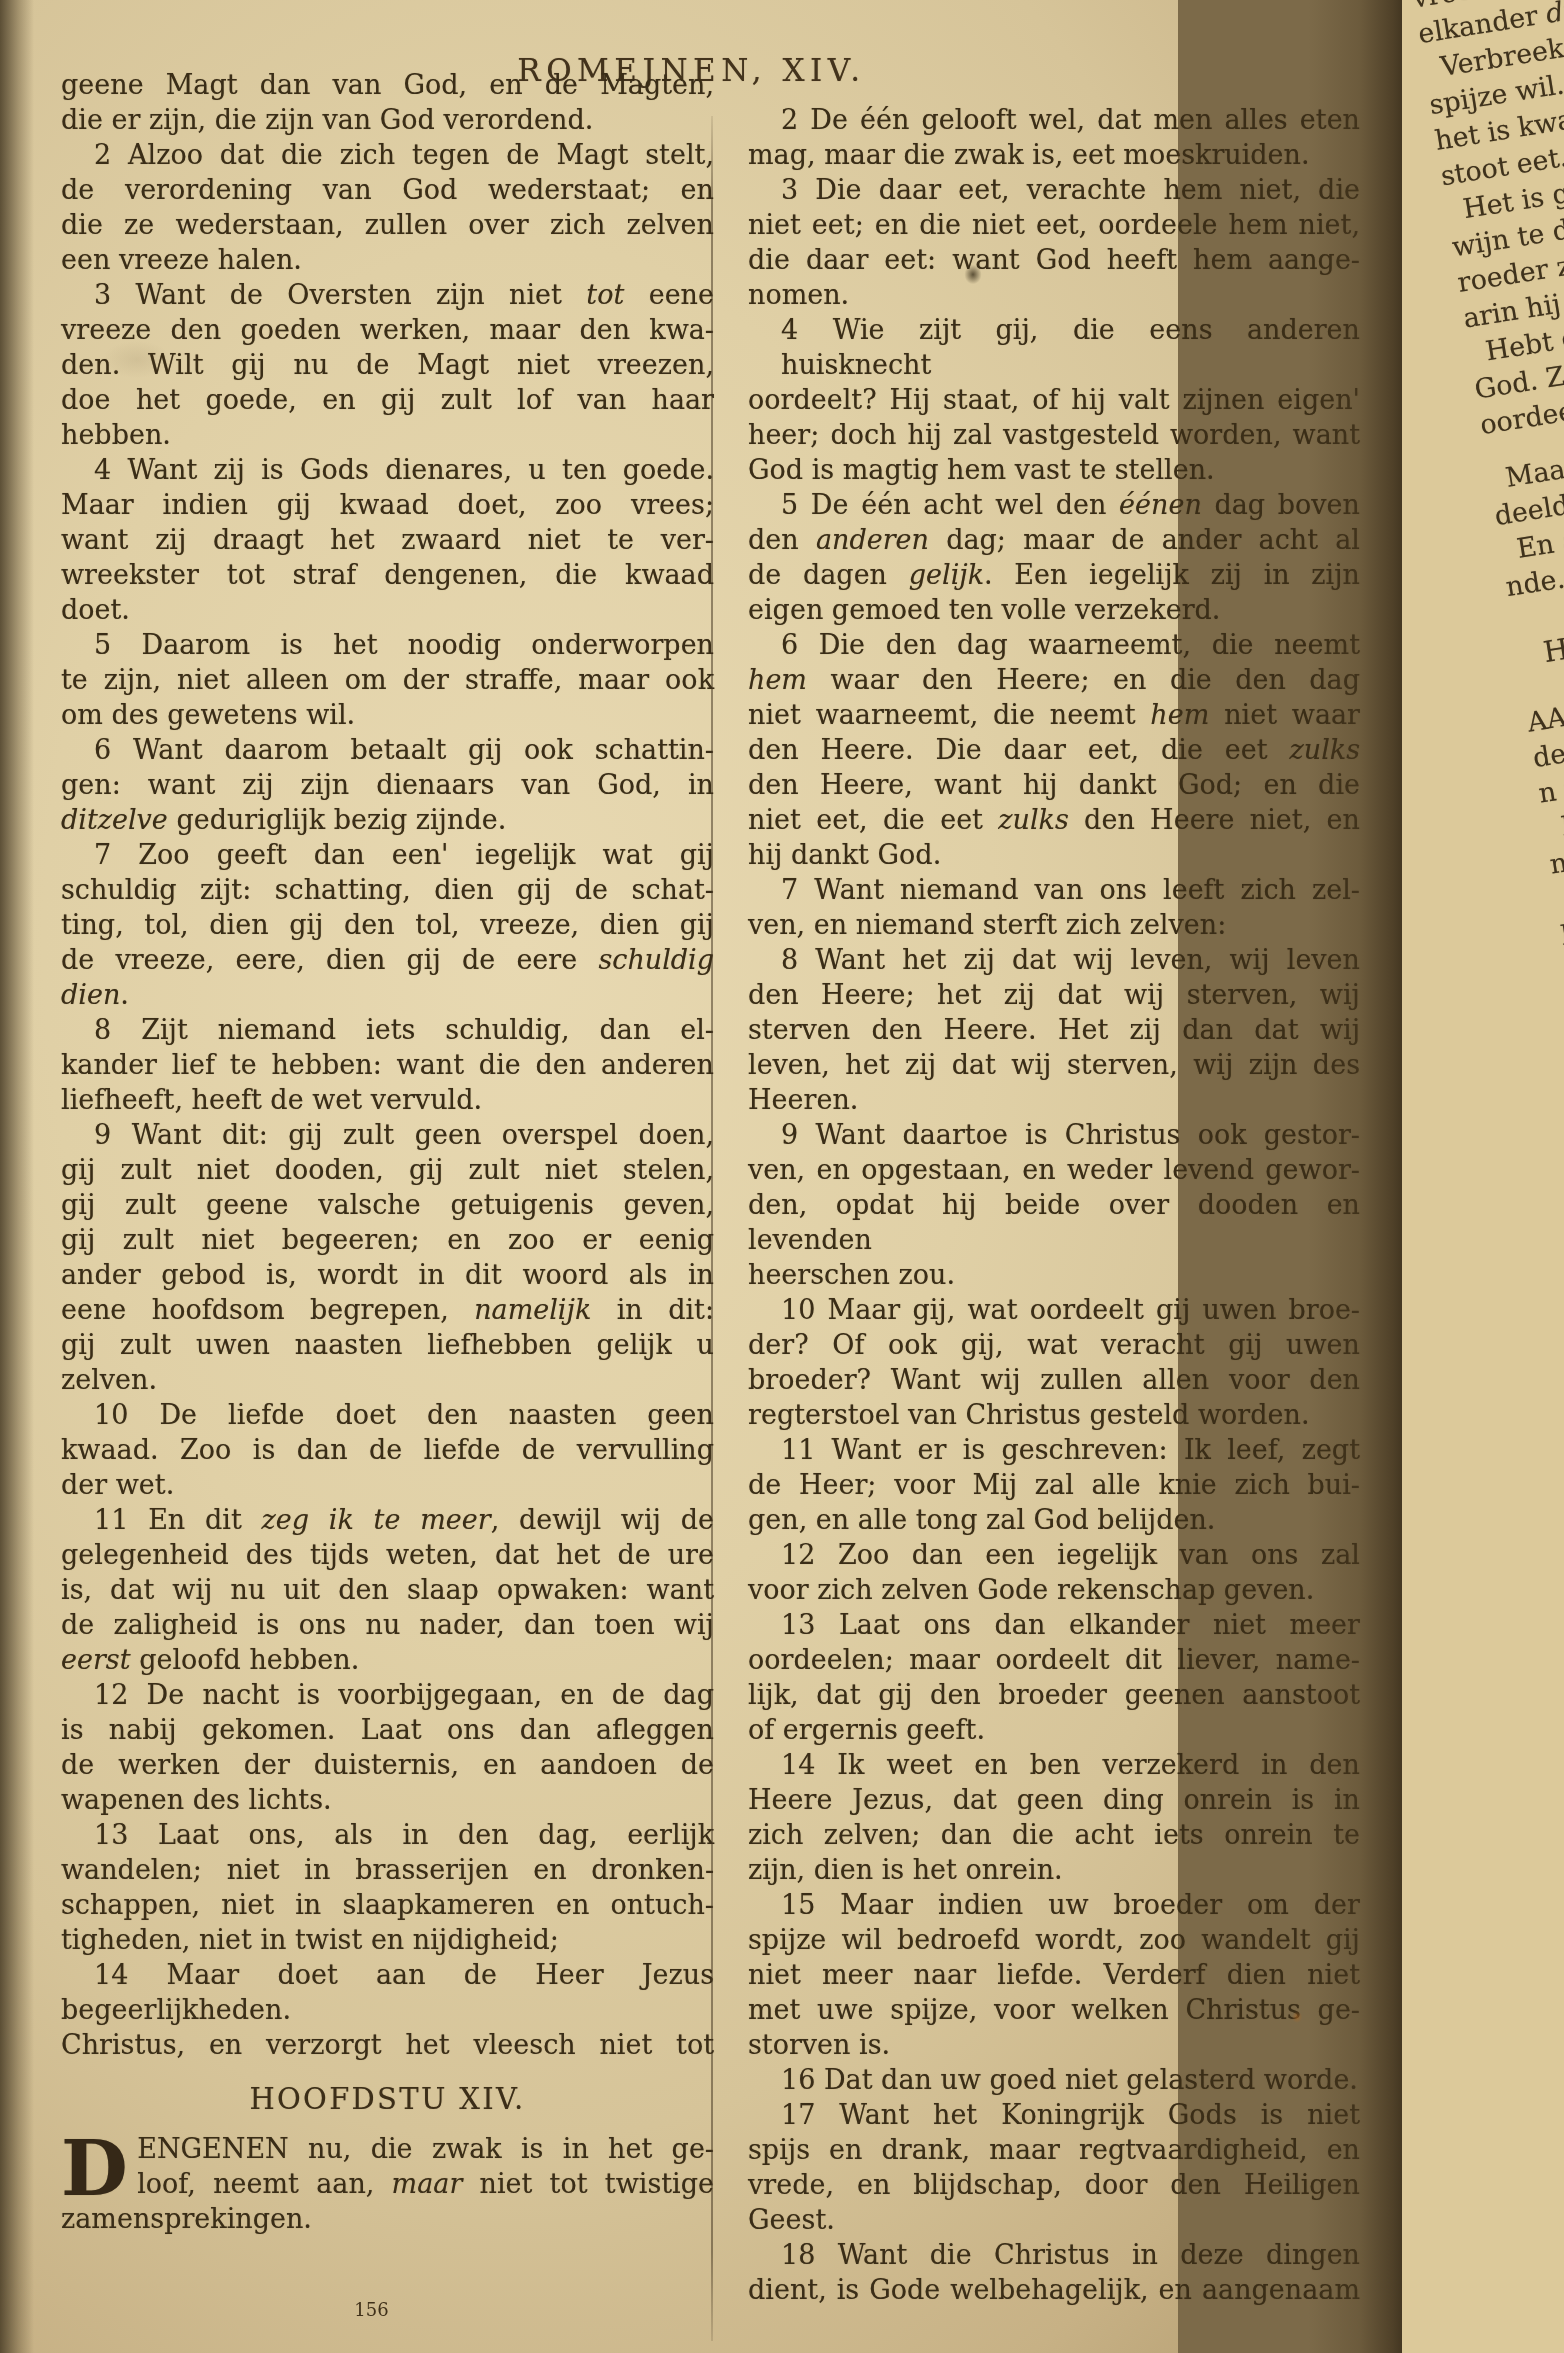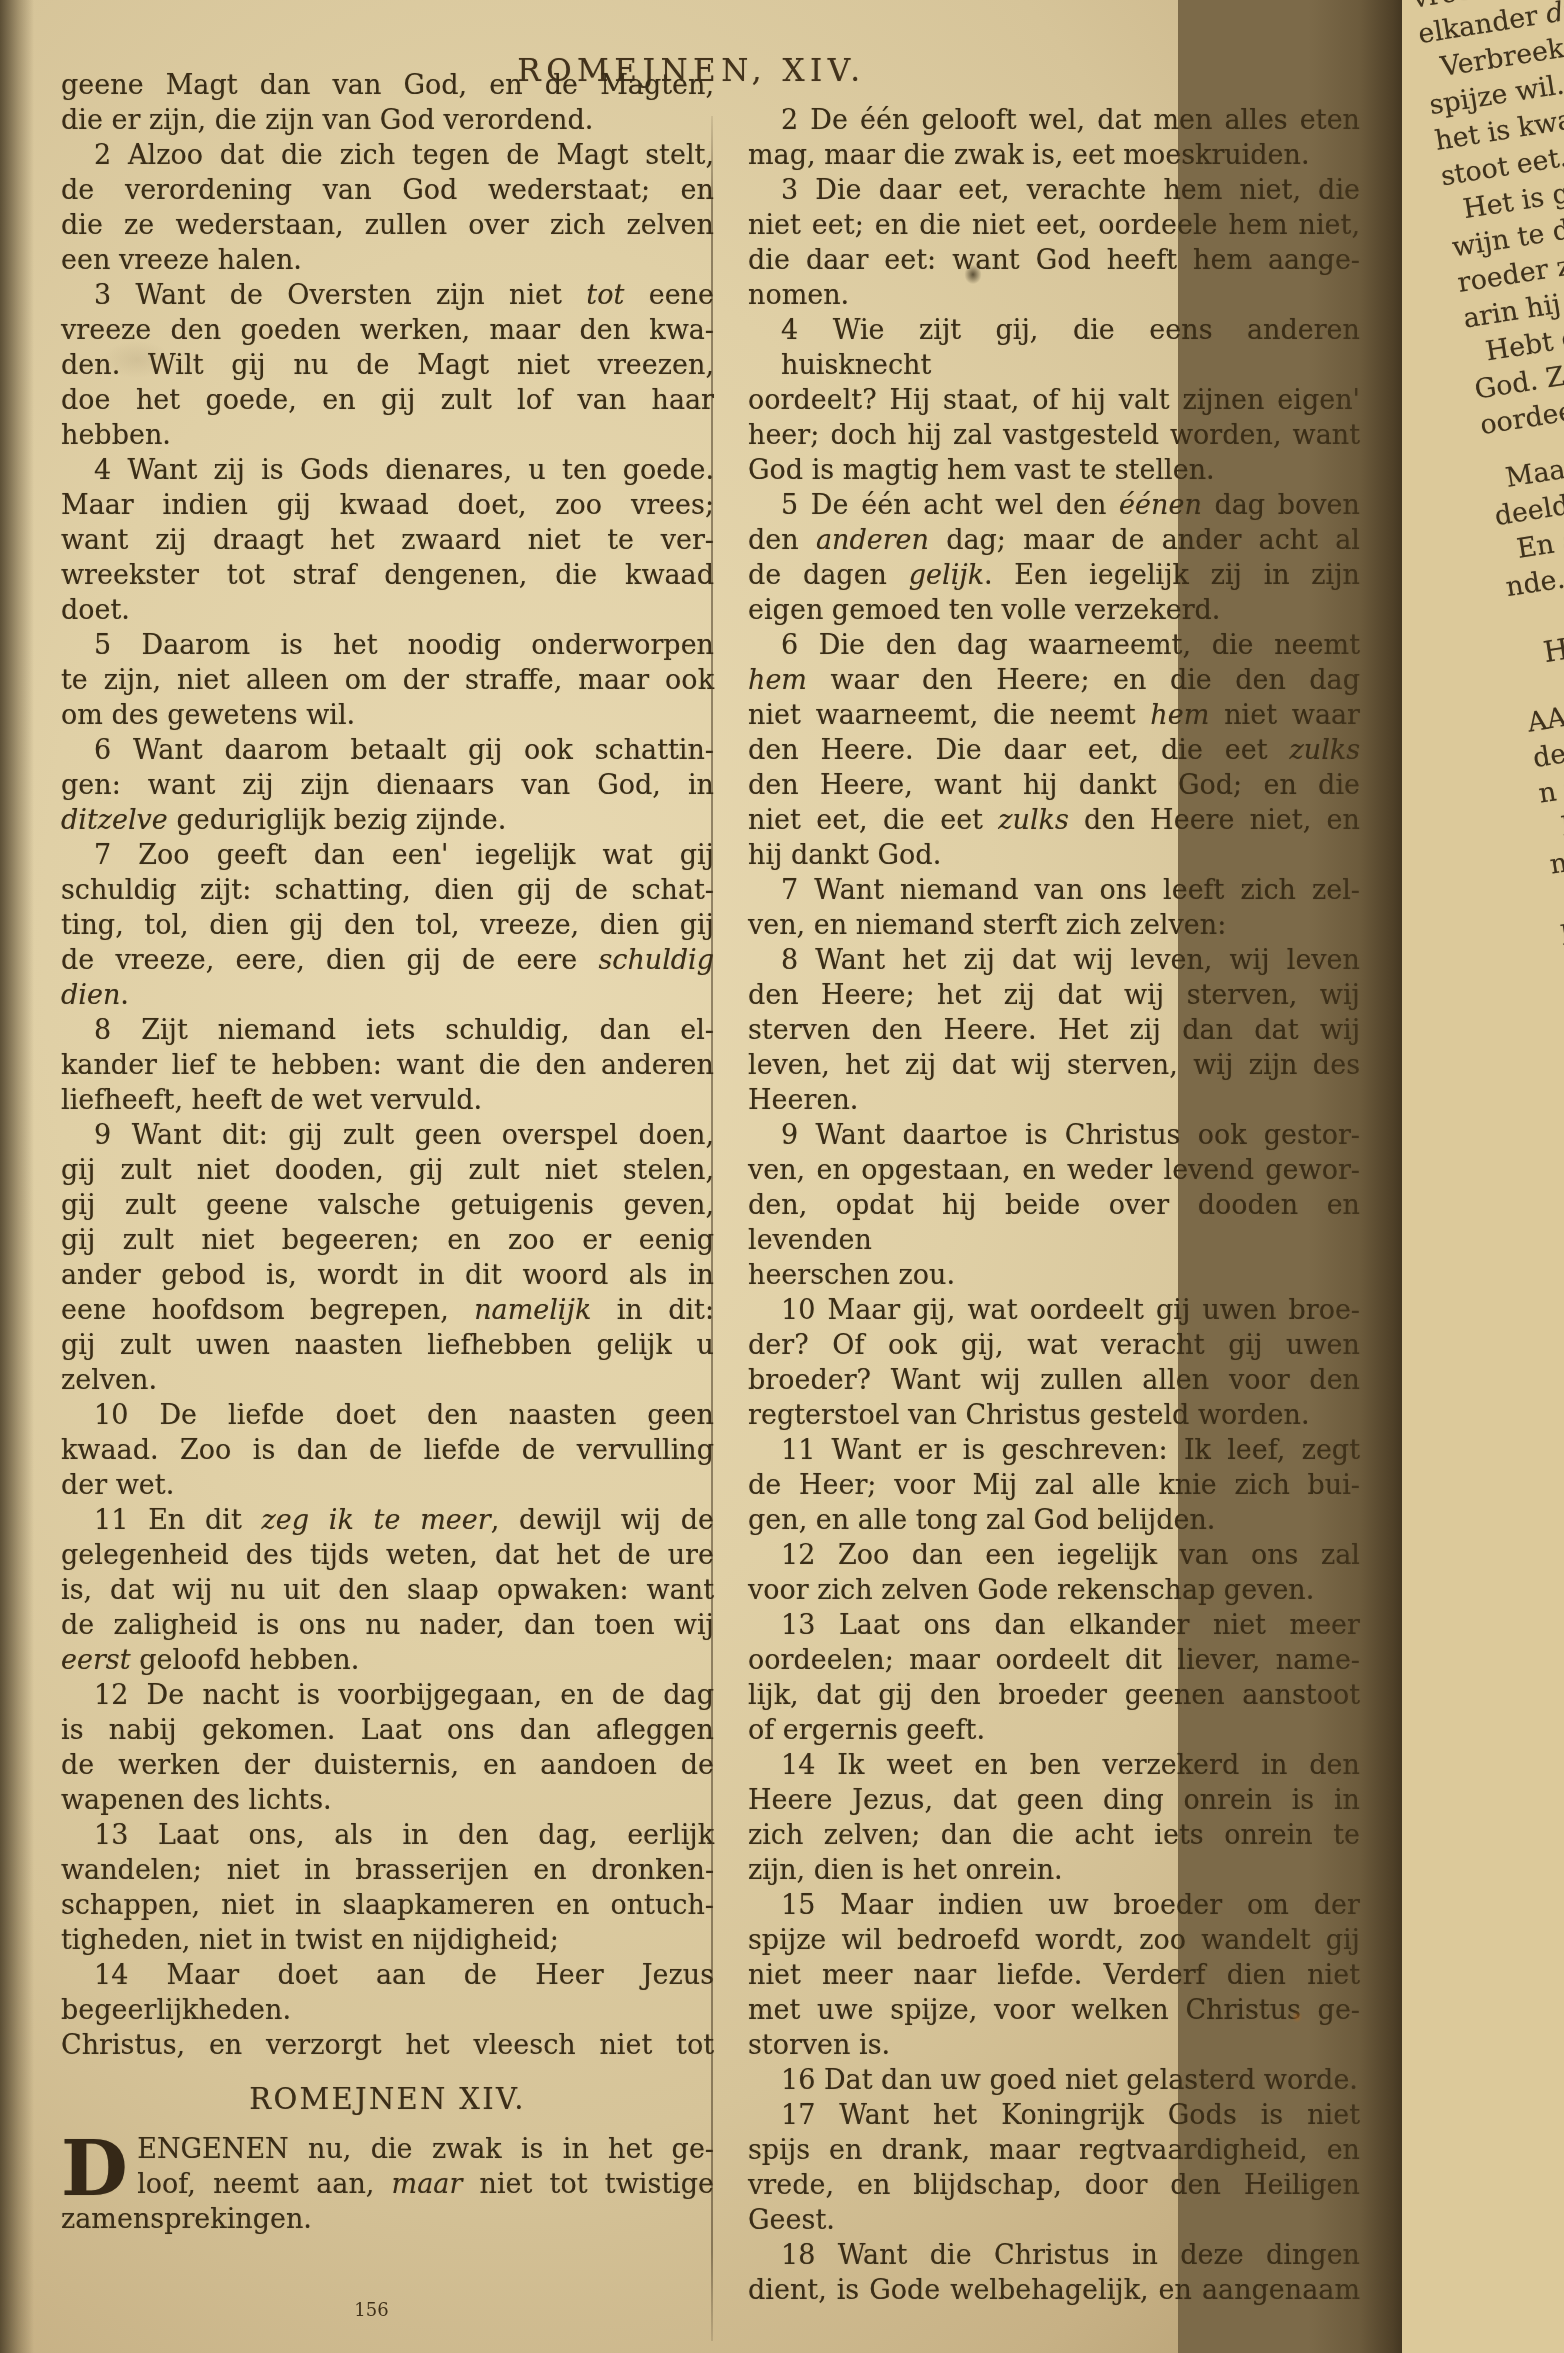--- a/index.html
+++ b/index.html
@@ -138,21 +138,21 @@
         <div class="line">de werken der duisternis, en aandoen de</div>
         <div class="line end">wapenen des lichts.</div>
         <div class="line ind">13 Laat ons, als in den dag, eerlijk</div>
         <div class="line">wandelen; niet in brasserijen en dronken-</div>
         <div class="line">schappen, niet in slaapkameren en ontuch-</div>
         <div class="line end">tigheden, niet in twist en nijdigheid;</div>
         <div class="line ind">14 Maar doet aan de  Heer Jezus</div>
         <div class="line end">begeerlijkheden.</div>
         <div class="line">Christus, en verzorgt het vleesch niet tot</div>
       </div>
-    <div class="chapter-heading">ROMEJNEN XIV.</div>
+    <div class="chapter-heading">HOOFDSTU XIV.</div>
     <div class="intro">
       <span class="dropcap">D</span>
       <div>
           <div class="line">ENGENEN nu, die zwak is in het ge-</div>
           <div class="line">loof, neemt aan, <i>maar</i> niet tot twistige</div>
           <div class="line end">zamensprekingen.</div>
         </div>
     </div>
   </div>
 

